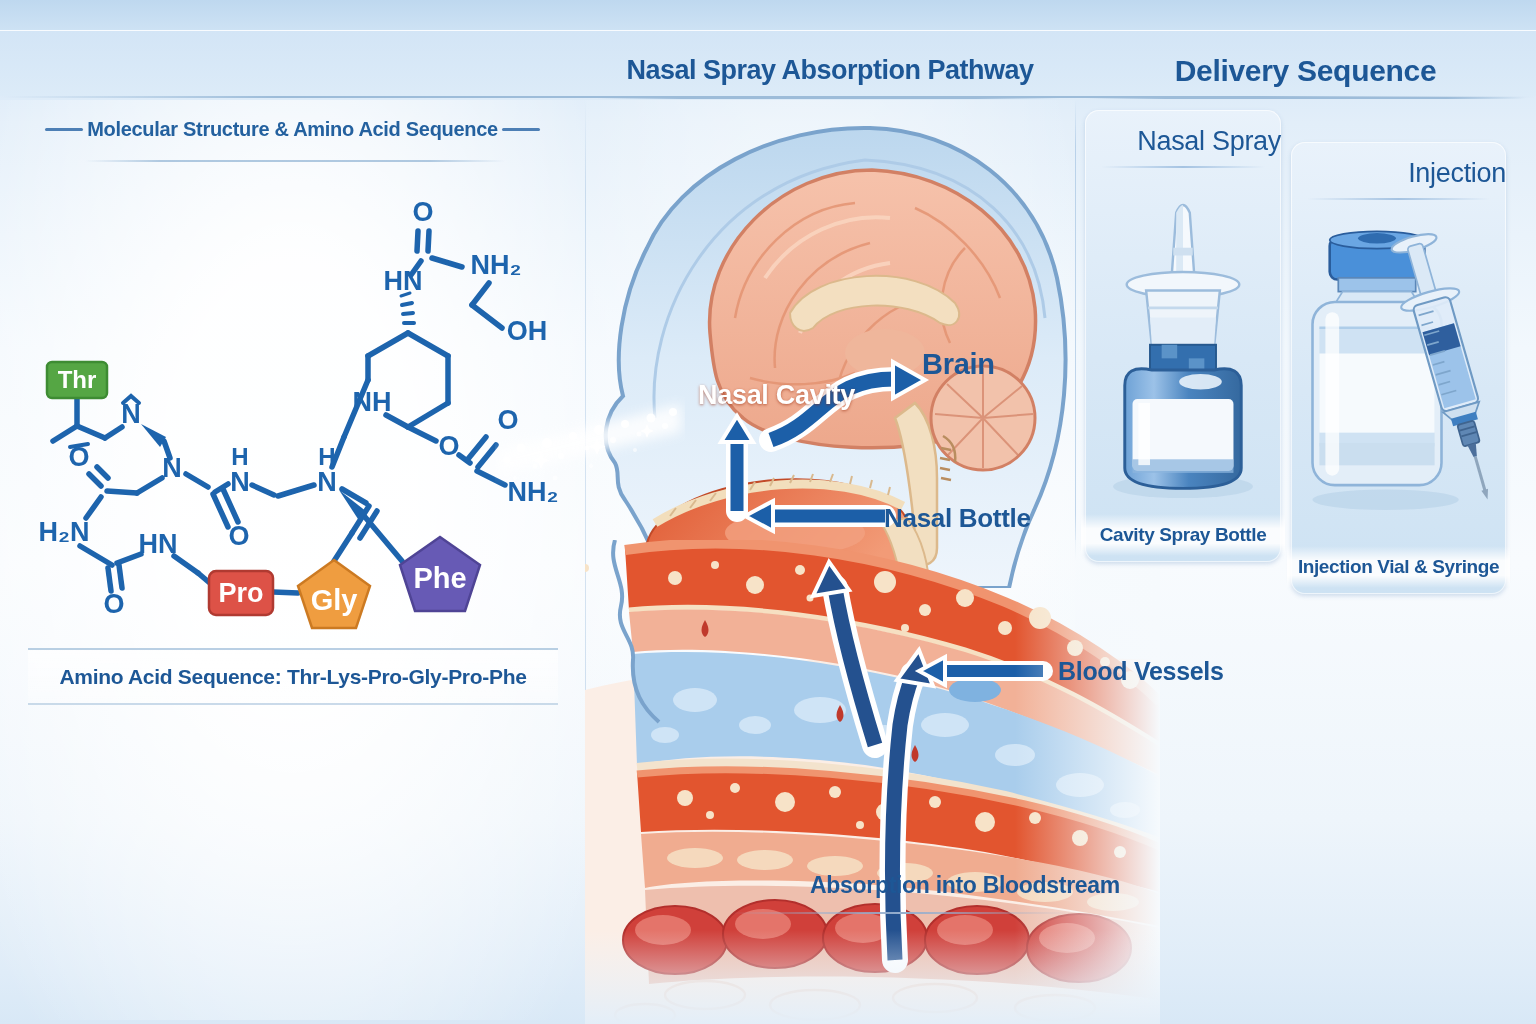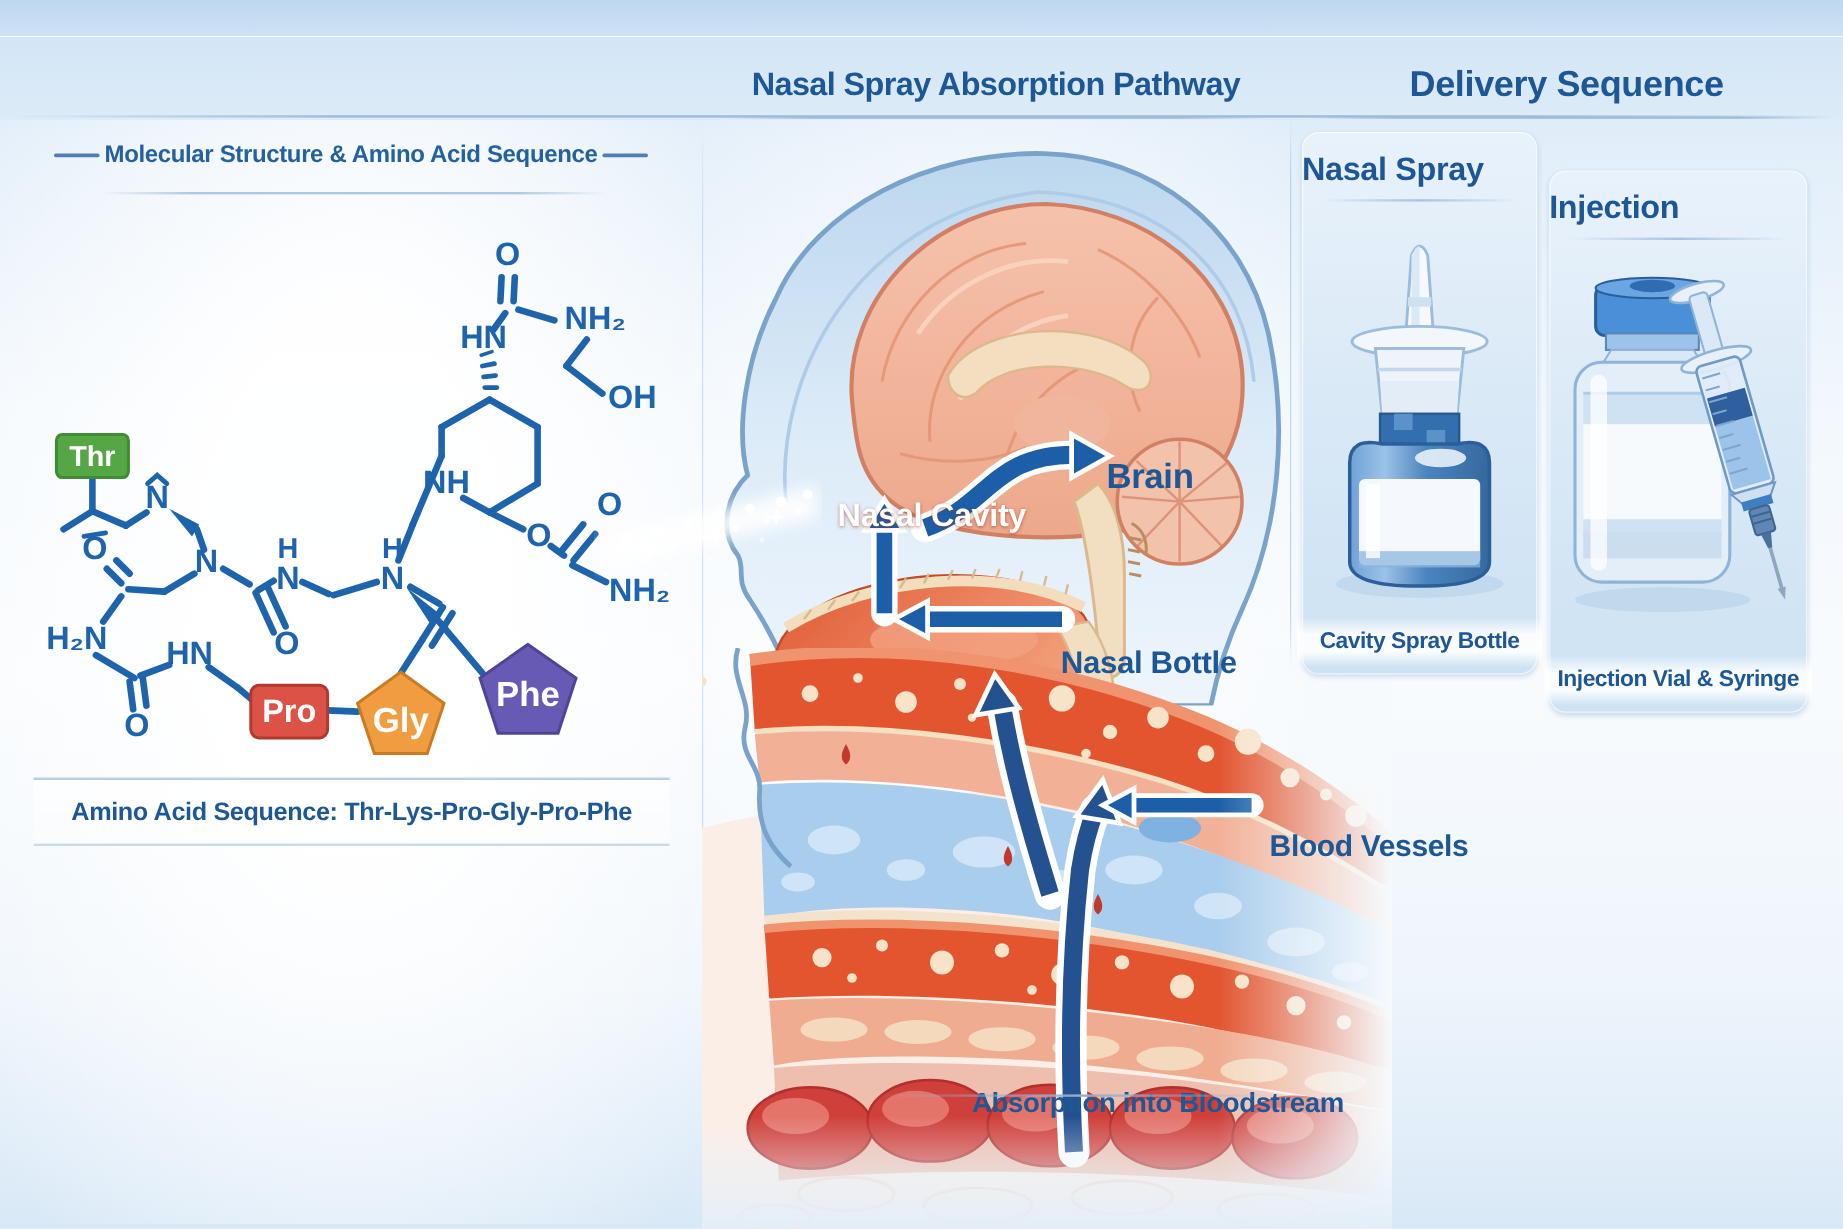--- a/index.html
+++ b/index.html
@@ -8,27 +8,27 @@
     font-family:"Liberation Sans",sans-serif;
     background:linear-gradient(180deg,#c6ddf2 0%,#d5e7f8 4%,#e2eef9 12%,#f2f8fd 34%,#f8fbfe 55%,#eef5fb 80%,#dfecf8 95%,#d8e8f6 100%);
   }
   .abs{position:absolute;}
   .hair{position:absolute;height:2px;background:linear-gradient(90deg,rgba(160,195,228,0),#9dbcd9 18%,#9dbcd9 82%,rgba(160,195,228,0));}
   .hair-soft{position:absolute;height:1px;background:rgba(255,255,255,.85);}
   .vdiv{position:absolute;width:1px;background:linear-gradient(180deg,rgba(150,185,220,0),rgba(150,185,220,.55) 10%,rgba(150,185,220,.55) 90%,rgba(150,185,220,0));}
   .blue-text{color:#1d5796;font-weight:bold;}
   .panel-bg{position:absolute;pointer-events:none;}
   .title{position:absolute;text-align:center;color:#1d5796;font-weight:bold;letter-spacing:-0.3px;}
-  .label{position:absolute;color:#1d5796;font-weight:bold;white-space:nowrap;letter-spacing:-0.3px;margin-top:34px;}
+  .label{position:absolute;color:#1d5796;font-weight:bold;white-space:nowrap;letter-spacing:-0.3px;}
   .subtitle-row{position:absolute;display:flex;align-items:center;justify-content:center;gap:4px;}
   .dash{width:38px;height:3px;background:#4d7fb5;border-radius:2px;}
   .card{position:absolute;top:110px;height:452px;border-radius:14px;
     background:linear-gradient(180deg,#e9f2fb 0%,#d8e8f6 55%,#cde2f3 100%);
     box-shadow:0 2px 4px rgba(110,150,195,.30), inset 0 0 0 1px rgba(255,255,255,.65);}
-  .card-name{margin-top:16px;text-align:left;font-size:27px;font-weight:bold;color:#1d5796;letter-spacing:-0.3px;}
+  .card-name{margin-top:16px;text-align:right;font-size:27px;font-weight:normal;color:#1d5796;letter-spacing:-0.3px;}
   .card-underline{height:2px;margin:9px 16px 0;background:linear-gradient(90deg,rgba(165,195,226,0),#a5c3e2,rgba(165,195,226,0));}
   .card-caption{position:absolute;bottom:6px;left:-4px;right:-4px;text-align:center;font-size:19px;font-weight:bold;color:#1d5796;
     padding:10px 0;letter-spacing:-0.4px;white-space:nowrap;
     background:linear-gradient(180deg,rgba(255,255,255,0),rgba(255,255,255,.9) 35%,rgba(255,255,255,.9) 70%,rgba(255,255,255,0));}
   .seq-strip{position:absolute;left:28px;top:648px;width:530px;text-align:center;padding:15px 0 14px;
     border-top:2px solid rgba(157,188,217,.7);border-bottom:2px solid rgba(157,188,217,.55);
     background:linear-gradient(180deg,rgba(255,255,255,.75),rgba(255,255,255,.25));}
   .absorb-underline{position:absolute;height:2px;background:linear-gradient(90deg,rgba(150,180,215,0),#96aecd,rgba(150,180,215,0));}
 </style>
 </head>

